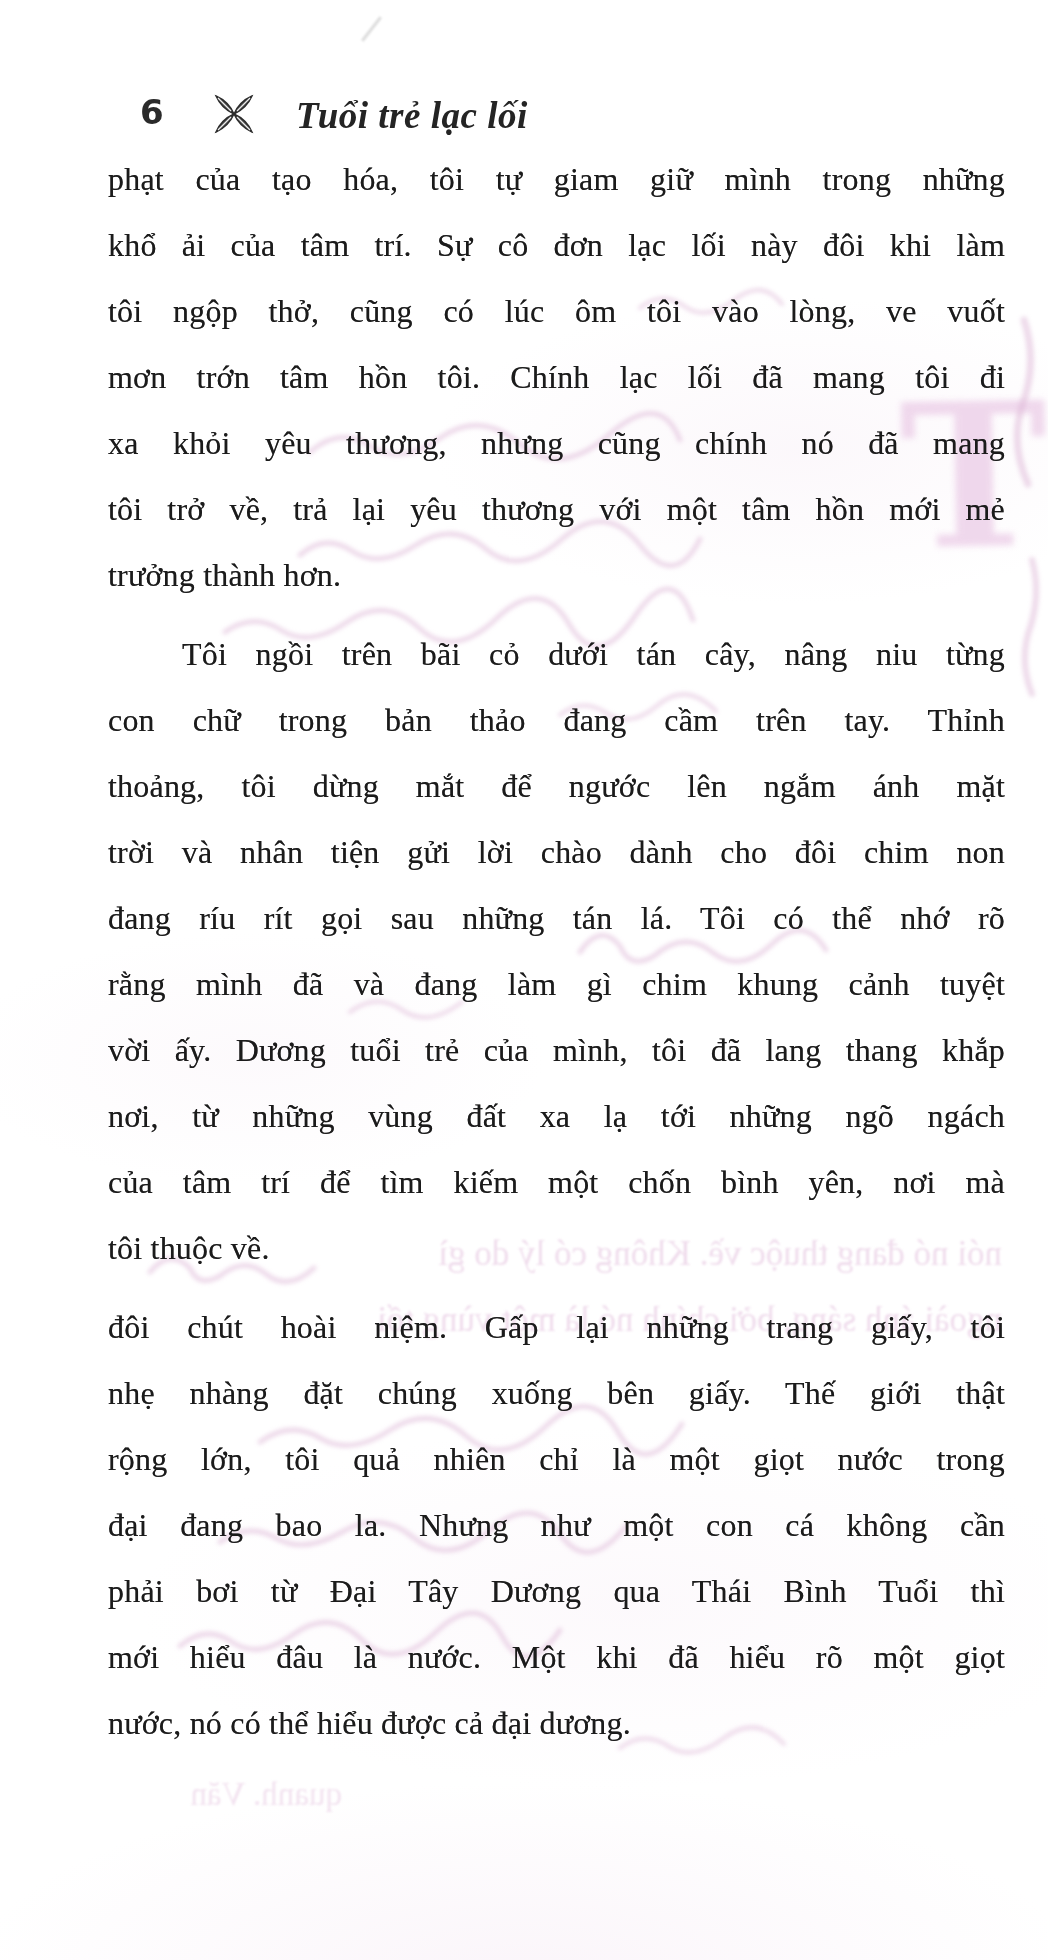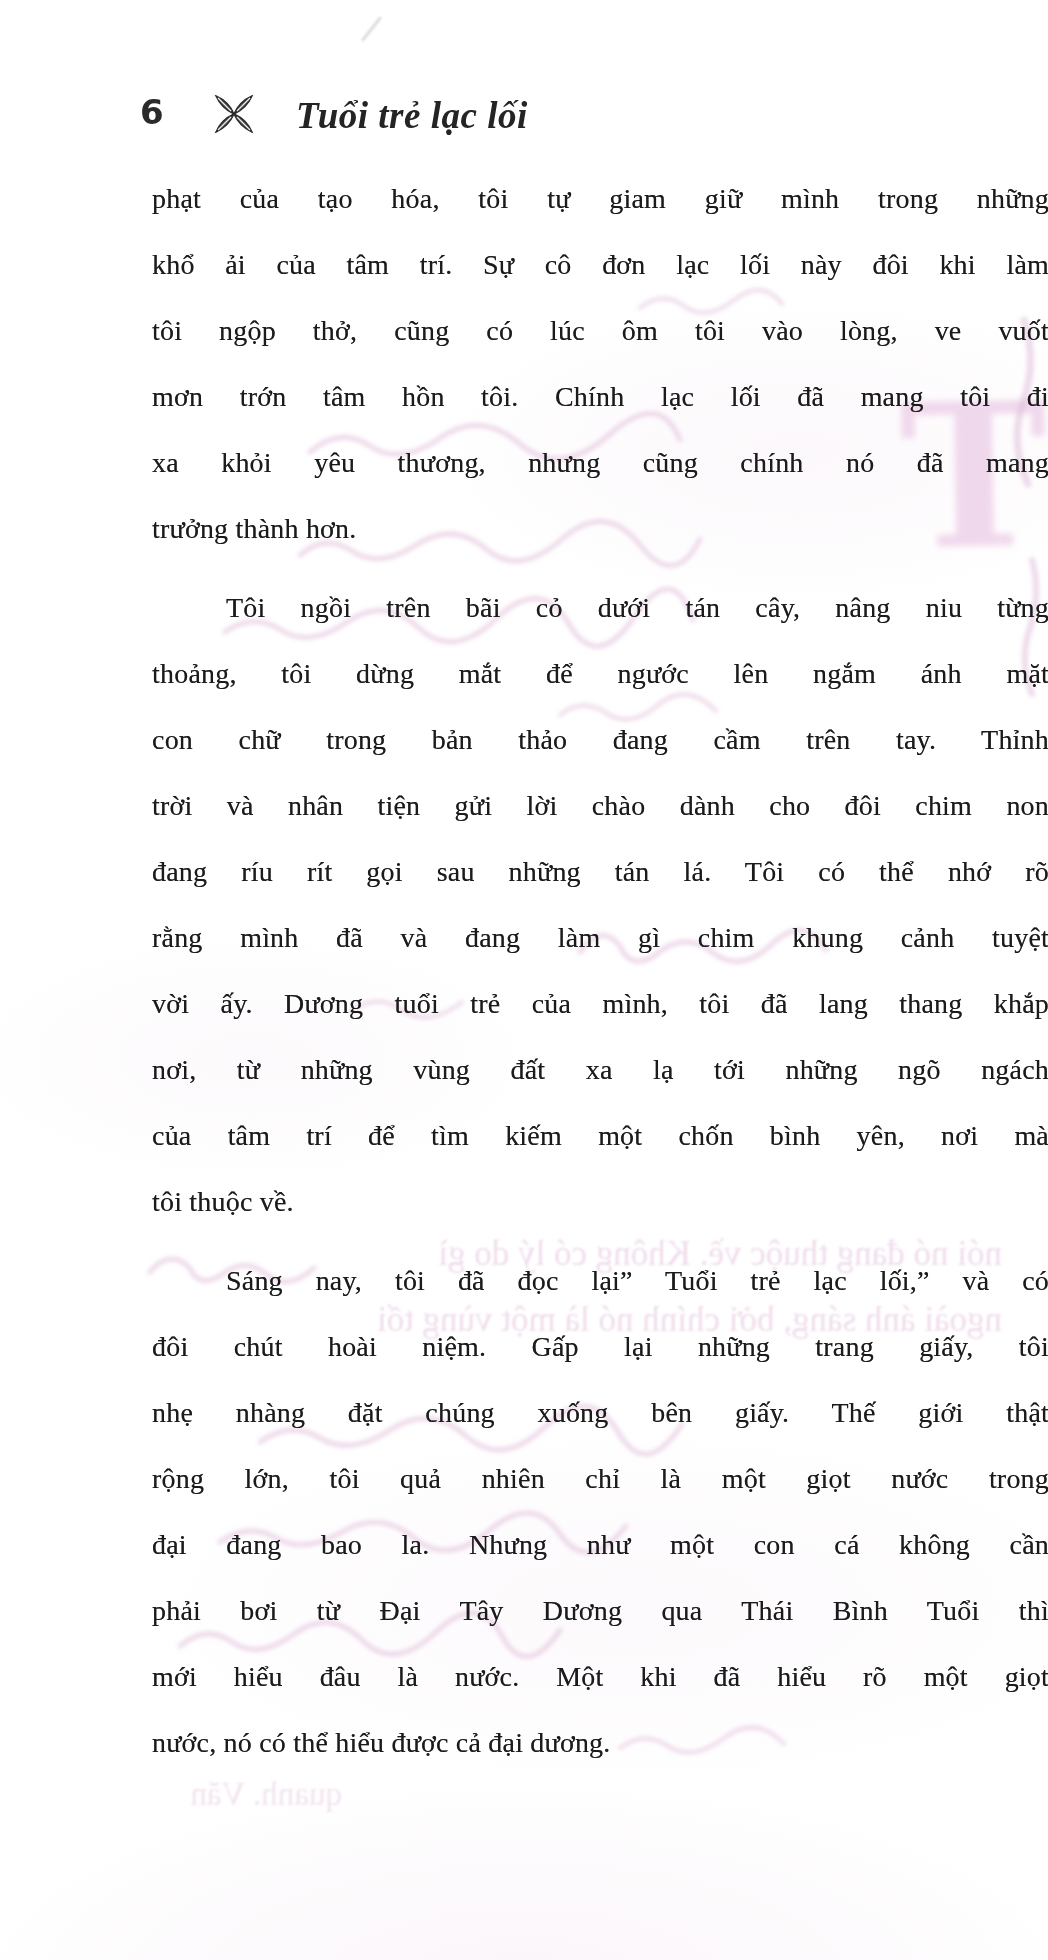--- a/index.html
+++ b/index.html
@@ -87,29 +87,28 @@
     letter-spacing: .5px;
     color: #242424;
     z-index: 2;
     white-space: nowrap;
     font-style: italic;
   }
 
   
   .body-text {
     position: absolute;
-    left: 108px; top: 166px;
+    left: 108px; top: 146px;
     width: 897px;
     z-index: 2;
-    font-size: 28px;
+    font-size: 32px;
     line-height: 66px;
     color: #1b1b1b;
     letter-spacing: .2px;
     text-shadow: 0 0 .4px rgba(20,20,20,.6);
-    margin-left: 44px;
   }
   .para { margin: 0 0 13px 0; }
   .para:last-child { margin-bottom: 0; }
   .line {
     text-align: justify;
     text-align-last: justify;
     white-space: normal;
   }
   .line.last { text-align-last: left; }
   .line.indent { padding-left: 74px; }
@@ -179,36 +178,36 @@
 
   <div class="header-title">Tuổi trẻ lạc lối</div>
 
   <div class="body-text">
     <div class="para">
         <div class="line">phạt của tạo hóa, tôi tự giam giữ mình trong những</div>
         <div class="line">khổ ải của tâm trí. Sự cô đơn lạc lối này đôi khi làm</div>
         <div class="line">tôi ngộp thở, cũng có lúc ôm tôi vào lòng, ve vuốt</div>
         <div class="line">mơn trớn tâm hồn tôi. Chính lạc lối đã mang tôi đi</div>
         <div class="line">xa khỏi yêu thương, nhưng cũng chính nó đã mang</div>
+        <div class="line">tôi trở về, trả lại yêu thương với một tâm hồn mới mẻ</div>
         <div class="line last">trưởng thành hơn.</div>
       </div>
     <div class="para">
         <div class="line indent">Tôi ngồi trên bãi cỏ dưới tán cây, nâng niu từng</div>
+        <div class="line">con chữ trong bản thảo đang cầm trên tay. Thỉnh</div>
         <div class="line">thoảng, tôi dừng mắt để ngước lên ngắm ánh mặt</div>
-        <div class="line">con chữ trong bản thảo đang cầm trên tay. Thỉnh</div>
         <div class="line">trời và nhân tiện gửi lời chào dành cho đôi chim non</div>
         <div class="line">đang ríu rít gọi sau những tán lá. Tôi có thể nhớ rõ</div>
         <div class="line">rằng mình đã và đang làm gì chim khung cảnh tuyệt</div>
         <div class="line">vời ấy. Dương tuổi trẻ của mình, tôi đã lang thang khắp</div>
         <div class="line">nơi, từ những vùng đất xa lạ tới những ngõ ngách</div>
         <div class="line">của tâm trí để tìm kiếm một chốn bình yên, nơi mà</div>
         <div class="line last">tôi thuộc về.</div>
       </div>
     <div class="para">
-        <div class="line indent">Sáng nay, tôi đã đọc lại” Tuổi trẻ lạc lối,” và có</div>
         <div class="line">đôi chút hoài niệm. Gấp lại những trang giấy, tôi</div>
         <div class="line">nhẹ nhàng đặt chúng xuống bên giấy. Thế giới thật</div>
         <div class="line">rộng lớn, tôi quả nhiên chỉ là một giọt nước trong</div>
         <div class="line">đại đang bao la. Nhưng như một con cá không cần</div>
         <div class="line">phải bơi từ Đại Tây Dương qua Thái Bình Tuổi thì</div>
         <div class="line">mới hiểu đâu là nước. Một khi đã hiểu rõ một giọt</div>
         <div class="line last">nước, nó có thể hiểu được cả đại dương.</div>
       </div>
   </div>
 

